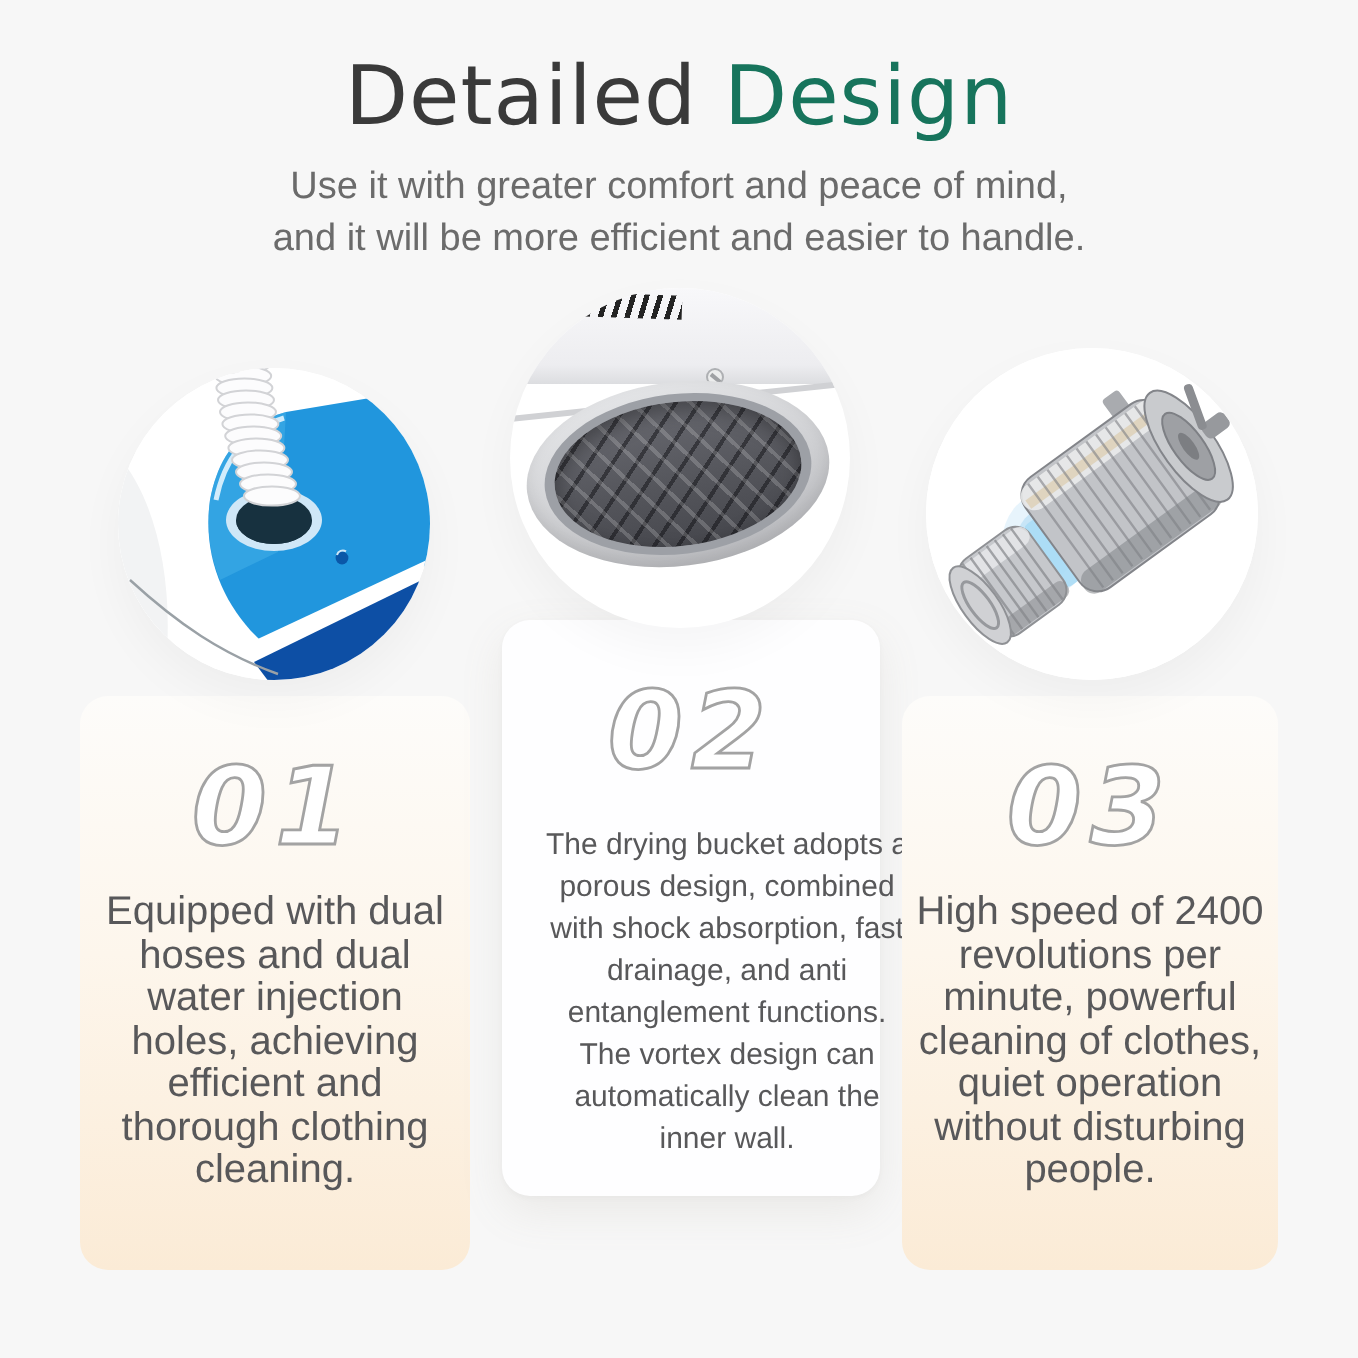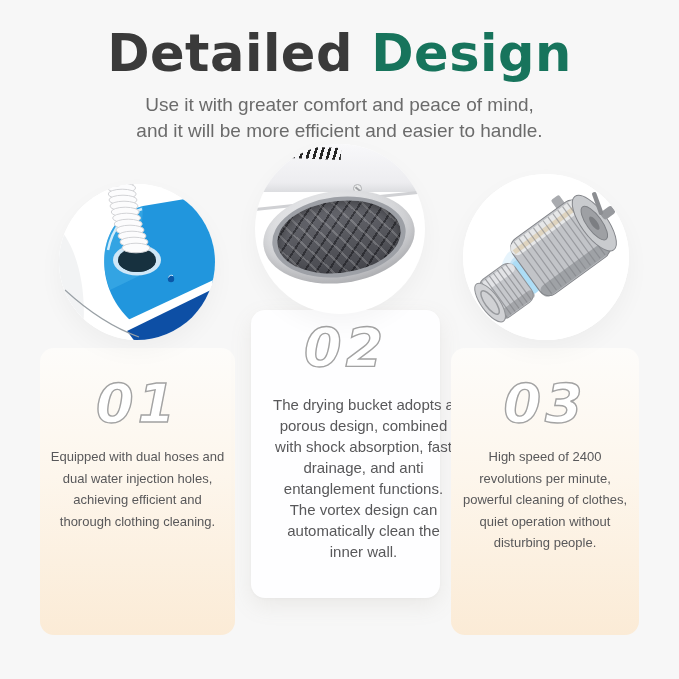--- a/index.html
+++ b/index.html
@@ -1,37 +1,37 @@
 <!DOCTYPE html>
 <html><head>
 <meta charset="utf-8">
 <style>
   html,body{margin:0;padding:0;background:#ffffff;}
   .stage{position:relative;width:679px;height:679px;background:#f7f7f7;overflow:hidden;
          font-family:"Liberation Sans",sans-serif;margin:0 auto;}
   
   .header{position:absolute;top:0;left:0;width:679px;text-align:center;}
   .title{margin:0;padding-top:26px;font-family:"DejaVu Sans",sans-serif;
-         font-size:51px;font-weight:bold;letter-spacing:.5px;line-height:1.1;}
+         font-size:41px;font-weight:normal;letter-spacing:.5px;line-height:1.1;}
   .title .t-dark{color:#3a3a3a;}
   .title .t-green{color:#17745c;}
   .subtitle{margin:10px 0 0 0;font-size:19px;font-weight:normal;color:#6b6b6b;line-height:26px;}
   
   .card{position:absolute;border-radius:14px;display:flex;flex-direction:column;align-items:center;}
   .card-peach{background:linear-gradient(180deg,#fdfcfa 0%,#fdf6ec 45%,#fbebd6 100%);}
   .card-white{background:#fefeff;box-shadow:0 8px 22px rgba(150,140,125,.12),0 1px 3px rgba(0,0,0,.03);}
   #card1{left:40px;top:348px;width:195px;height:287px;}
-  #card2{left:251px;top:310px;width:189px;height:288px;}
+  #card2{left:251px;top:310px;width:189px;height:288px;justify-content:center;}
   #card3{left:451px;top:348px;width:188px;height:287px;}
   .big-num{font-family:"DejaVu Sans",sans-serif;font-style:italic;font-weight:bold;
            font-size:54px;line-height:56px;letter-spacing:4px;
            color:#ffffff;-webkit-text-stroke:1.4px #a3a3a3;}
   #card1 .big-num,#card3 .big-num{margin-top:28px;}
   #card2 .big-num{margin-top:10px;}
-  .card-text{margin-top:14px;width:176px;text-align:center;font-size:13px;
+  .card-text{margin-top:14px;width:176px;text-align:center;font-size:20px;
              line-height:21.5px;color:#58585a;}
   #card2 .card-text{margin-top:18px;width:182px;font-size:15px;line-height:21px;margin-left:36px;}
   
   .photo{position:absolute;border-radius:50%;overflow:hidden;background:#ffffff;
          box-shadow:0 10px 24px rgba(0,0,0,.04);}
   #photo1{left:59px;top:184px;width:156px;height:156px;}
   #photo2{left:255px;top:144px;width:170px;height:170px;}
   #photo3{left:463px;top:174px;width:166px;height:166px;}
   .photo svg{display:block;width:100%;height:100%;}
   

